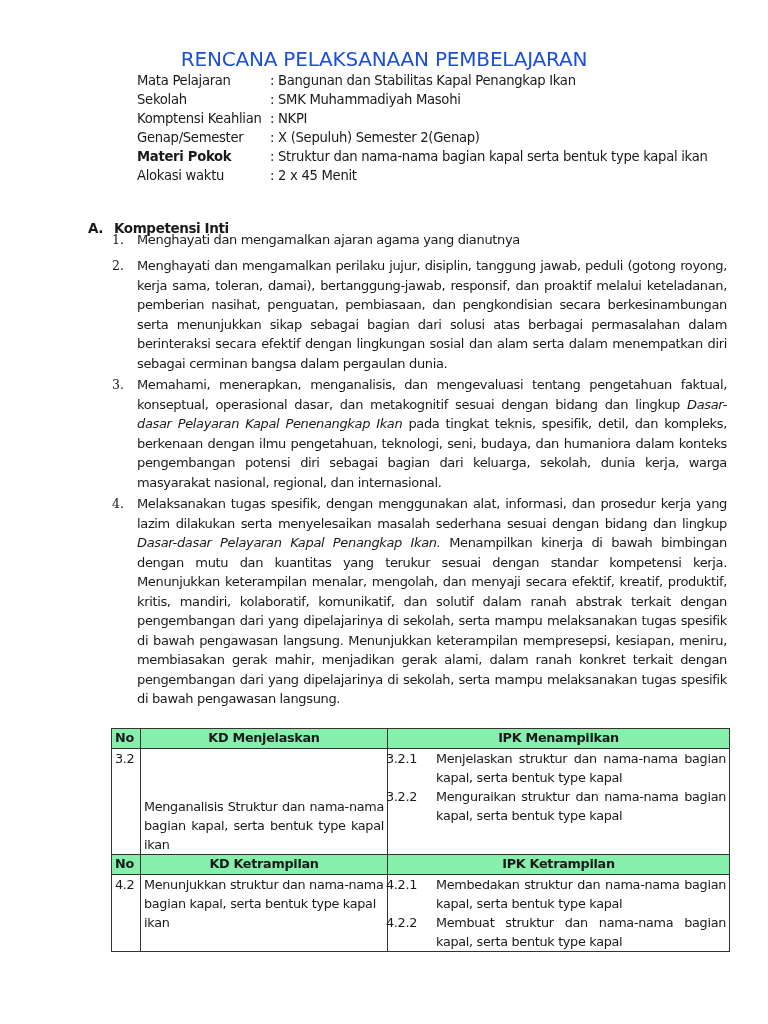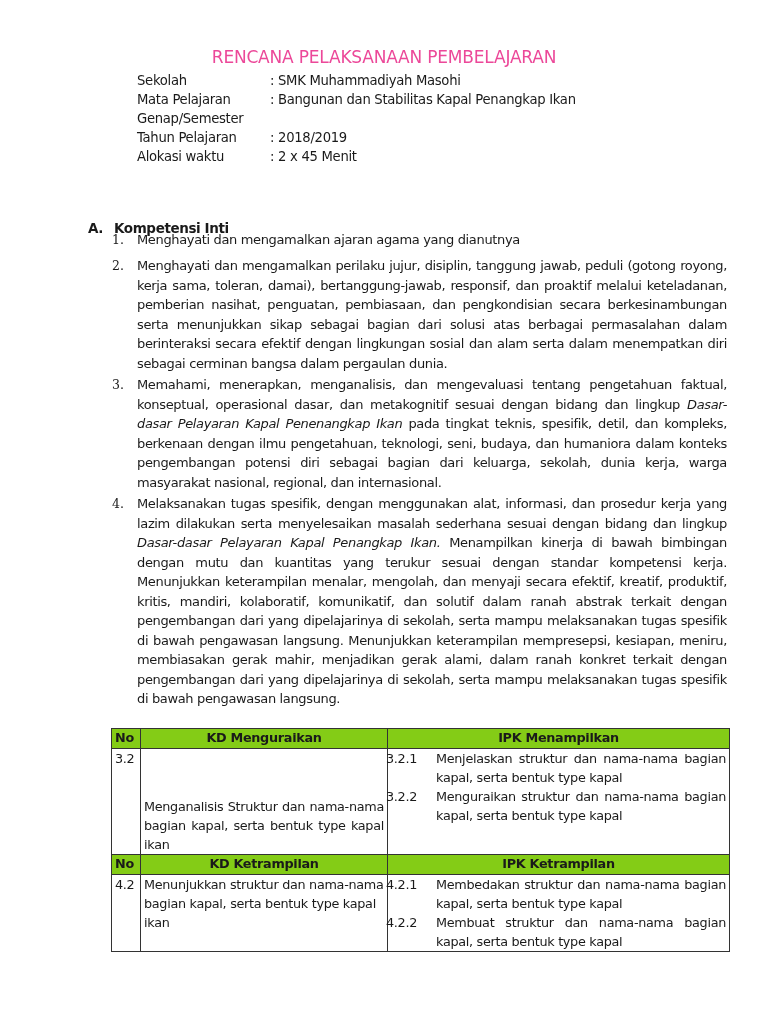--- a/index.html
+++ b/index.html
@@ -1,66 +1,71 @@
 <!DOCTYPE html>
 <html><head>
 <meta charset="utf-8">
 <style>
   html, body { margin: 0; padding: 0; background: #ffffff; }
   body { width: 768px; height: 1024px; position: relative; overflow: hidden;
          font-family: "DejaVu Sans", sans-serif; color: #1a1a1a; }
   .page { position: absolute; left: 0; top: 0; width: 768px; height: 1024px; }
   .title { position: absolute; top: 47px; left: 0; width: 768px; text-align: center;
-           font-size: 17px; letter-spacing: -0.2px; color: #ec4899; }
+           font-size: 20px; letter-spacing: -0.2px; color: #1d4ed8; }
   .meta { position: absolute; top: 71px; left: 137px; width: 620px; }
   .meta-row { height: 19px; line-height: 19px; font-size: 13.2px; white-space: nowrap; position: relative; }
   .meta-label { position: absolute; left: 0; letter-spacing: -0.3px; }
   .meta-label.bold { font-weight: bold; }
   .meta-value { position: absolute; left: 133px; letter-spacing: -0.3px; }
   .section-head { position: absolute; left: 88px; font-size: 13.5px; font-weight: bold; letter-spacing: -0.4px; }
   .sec-letter { display: inline-block; width: 26px; }
   .ki-list { position: absolute; left: 112px; width: 615px; font-size: 13px; }
   .ki-item { position: absolute; left: 0; width: 615px; }
   .ki-num { position: absolute; left: 0; top: 0; font-family: "DejaVu Serif", serif; font-size: 12.5px; line-height: 19.5px; }
   .ki-text { margin-left: 25px; line-height: 19.5px; text-align: justify; letter-spacing: -0.35px; }
   .ki-text i { font-style: italic; }
   table.kd { position: absolute; left: 111px; top: 728px; width: 619px; border-collapse: collapse;
              font-size: 12.8px; letter-spacing: -0.3px; }
   table.kd td { border: 1px solid #333; vertical-align: top; padding: 0 3px; line-height: 19px; }
-  table.kd tr.hdr td { background: #84cc16; font-weight: bold; text-align: center; height: 19px; line-height: 18px; }
+  table.kd tr.hdr td { background: #86efac; font-weight: bold; text-align: center; height: 19px; line-height: 18px; }
   table.kd tr.hdr td.no { text-align: left; }
   td.no { width: 22px; }
   td.kd-col { width: 240px; }
   .kd-text { text-align: justify; margin-top: 48px; }
   .ipk-line { position: relative; padding-left: 45px; }
   .ipk-code { position: absolute; left: -5px; top: 0; }
   .ipk-text { text-align: justify; }
 </style>
 </head>
 <body>
 
 <div class="page">
 
   <div class="title">RENCANA PELAKSANAAN PEMBELAJARAN</div>
 
   <div class="meta">
     <div class="meta-row">
+      <span class="meta-label">Mata Pelajaran</span>
+      <span class="meta-value">: Bangunan dan Stabilitas Kapal Penangkap Ikan</span>
+    </div>
+    <div class="meta-row">
       <span class="meta-label">Sekolah</span>
       <span class="meta-value">: SMK Muhammadiyah Masohi</span>
     </div>
     <div class="meta-row">
-      <span class="meta-label">Mata Pelajaran</span>
-      <span class="meta-value">: Bangunan dan Stabilitas Kapal Penangkap Ikan</span>
+      <span class="meta-label">Komptensi Keahlian</span>
+      <span class="meta-value">: NKPI</span>
     </div>
     <div class="meta-row">
       <span class="meta-label">Genap/Semester</span>
+      <span class="meta-value">: X (Sepuluh) Semester 2(Genap)</span>
     </div>
     <div class="meta-row">
-      <span class="meta-label">Tahun Pelajaran</span>
-      <span class="meta-value">: 2018/2019</span>
+      <span class="meta-label bold">Materi Pokok</span>
+      <span class="meta-value">: Struktur dan nama-nama bagian kapal serta bentuk type kapal ikan</span>
     </div>
     <div class="meta-row">
       <span class="meta-label">Alokasi waktu</span>
       <span class="meta-value">: 2 x 45 Menit</span>
     </div>
   </div>
 
   <div class="section-head" style="top:220px;">
     <span class="sec-letter">A.</span><span>Kompetensi Inti</span>
   </div>
@@ -82,21 +87,21 @@
       <span class="ki-num">4.</span>
       <div class="ki-text"><span>Melaksanakan tugas spesifik, dengan menggunakan alat, informasi, dan prosedur kerja yang lazim dilakukan serta menyelesaikan masalah sederhana sesuai dengan bidang dan lingkup </span><i>Dasar-dasar Pelayaran Kapal Penangkap Ikan.</i><span> Menampilkan kinerja di bawah bimbingan dengan mutu dan kuantitas yang terukur sesuai dengan standar kompetensi kerja. Menunjukkan keterampilan menalar, mengolah, dan menyaji secara efektif, kreatif, produktif, kritis, mandiri, kolaboratif, komunikatif, dan solutif dalam ranah abstrak terkait dengan pengembangan dari yang dipelajarinya di sekolah, serta mampu melaksanakan tugas spesifik di bawah pengawasan langsung. Menunjukkan keterampilan mempresepsi, kesiapan, meniru, membiasakan gerak mahir, menjadikan gerak alami, dalam ranah konkret terkait dengan pengembangan dari yang dipelajarinya di sekolah, serta mampu melaksanakan tugas spesifik di bawah pengawasan langsung.</span></div>
     </div>
   </div>
 
 
   <table class="kd">
     <tbody>
         <tr class="hdr">
       <td class="no">No</td>
-      <td class="kd-col">KD Menguraikan</td>
+      <td class="kd-col">KD Menjelaskan</td>
       <td>IPK Menampilkan</td>
     </tr>
     <tr>
       <td class="no">3.2</td>
       <td class="kd-col">
             <div class="kd-text">Menganalisis Struktur dan nama-nama bagian kapal, serta bentuk type kapal ikan</div>
           </td>
       <td>
         <div class="ipk-line">
           <span class="ipk-code">3.2.1</span>

